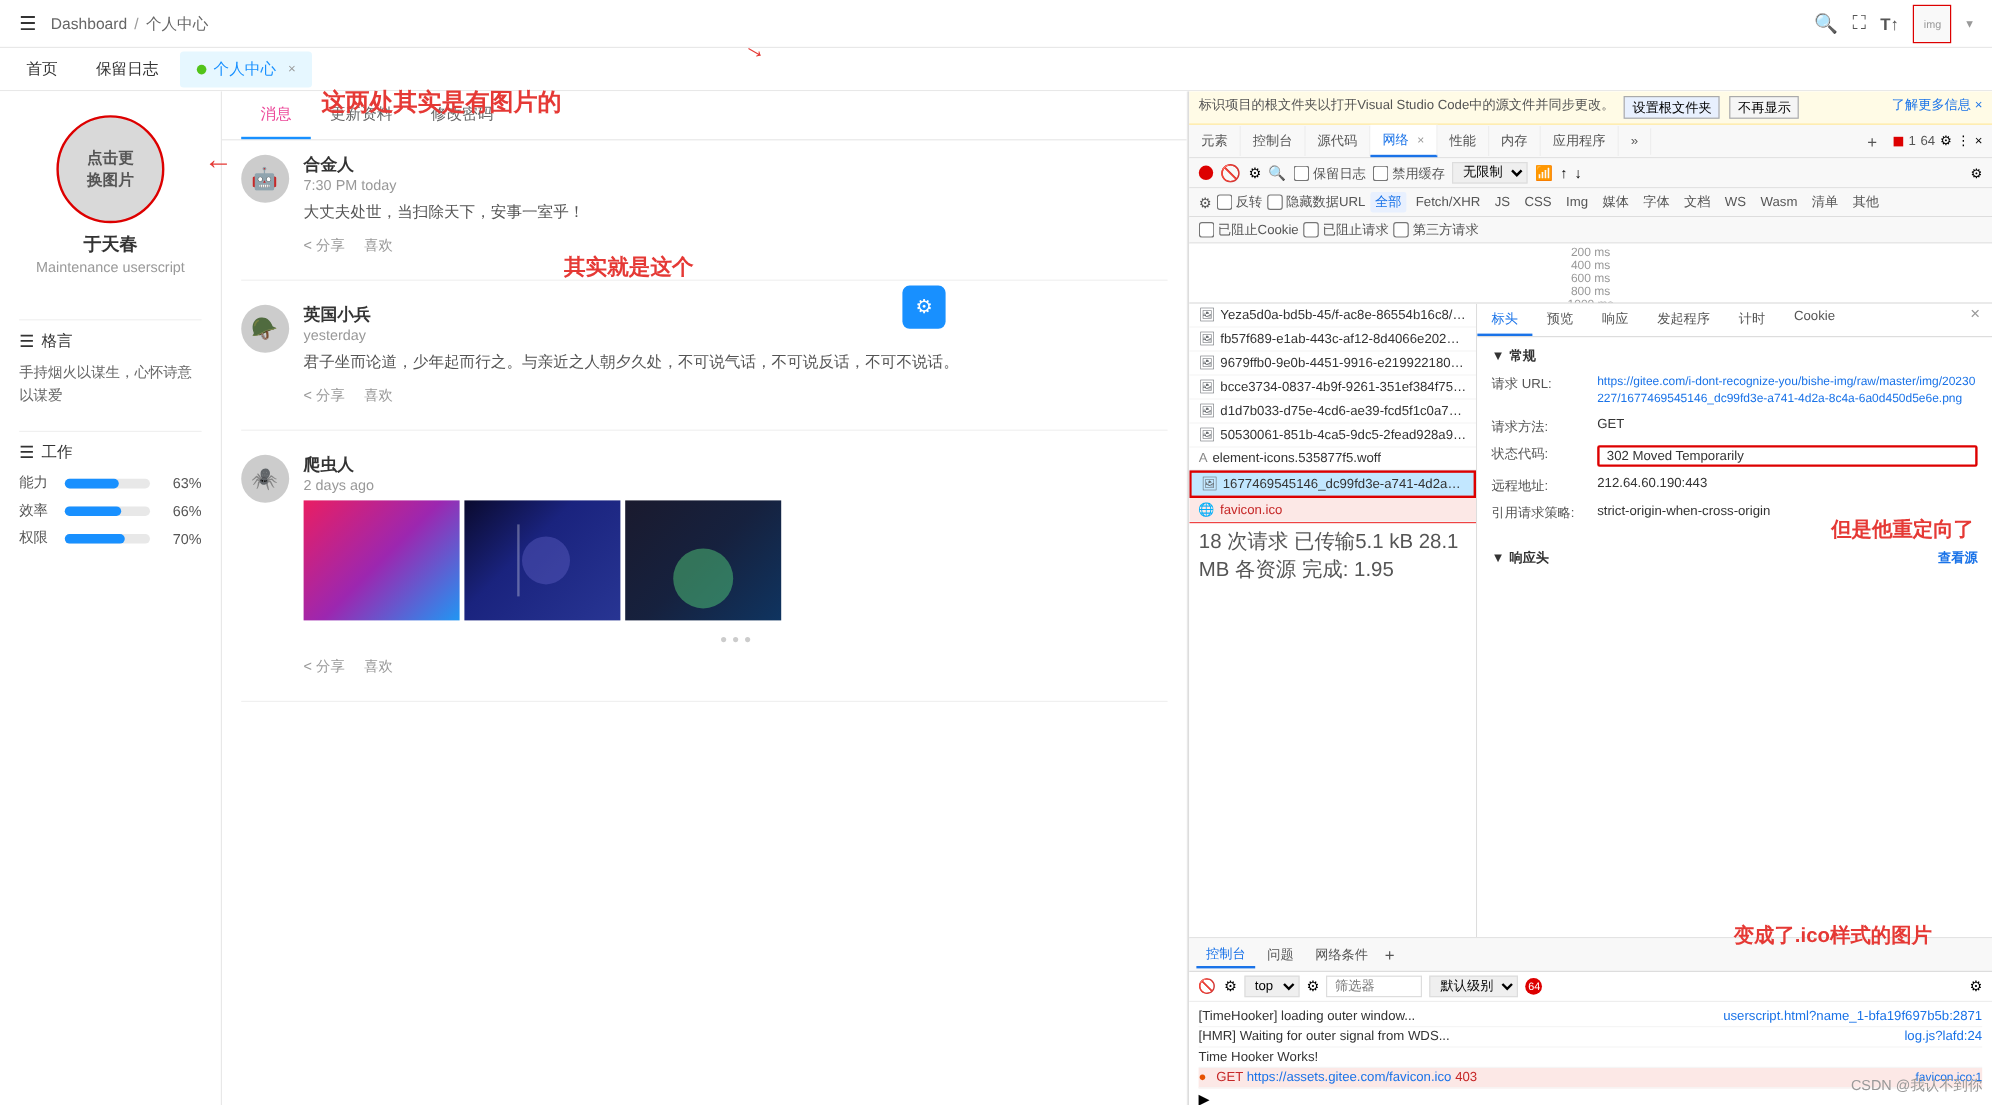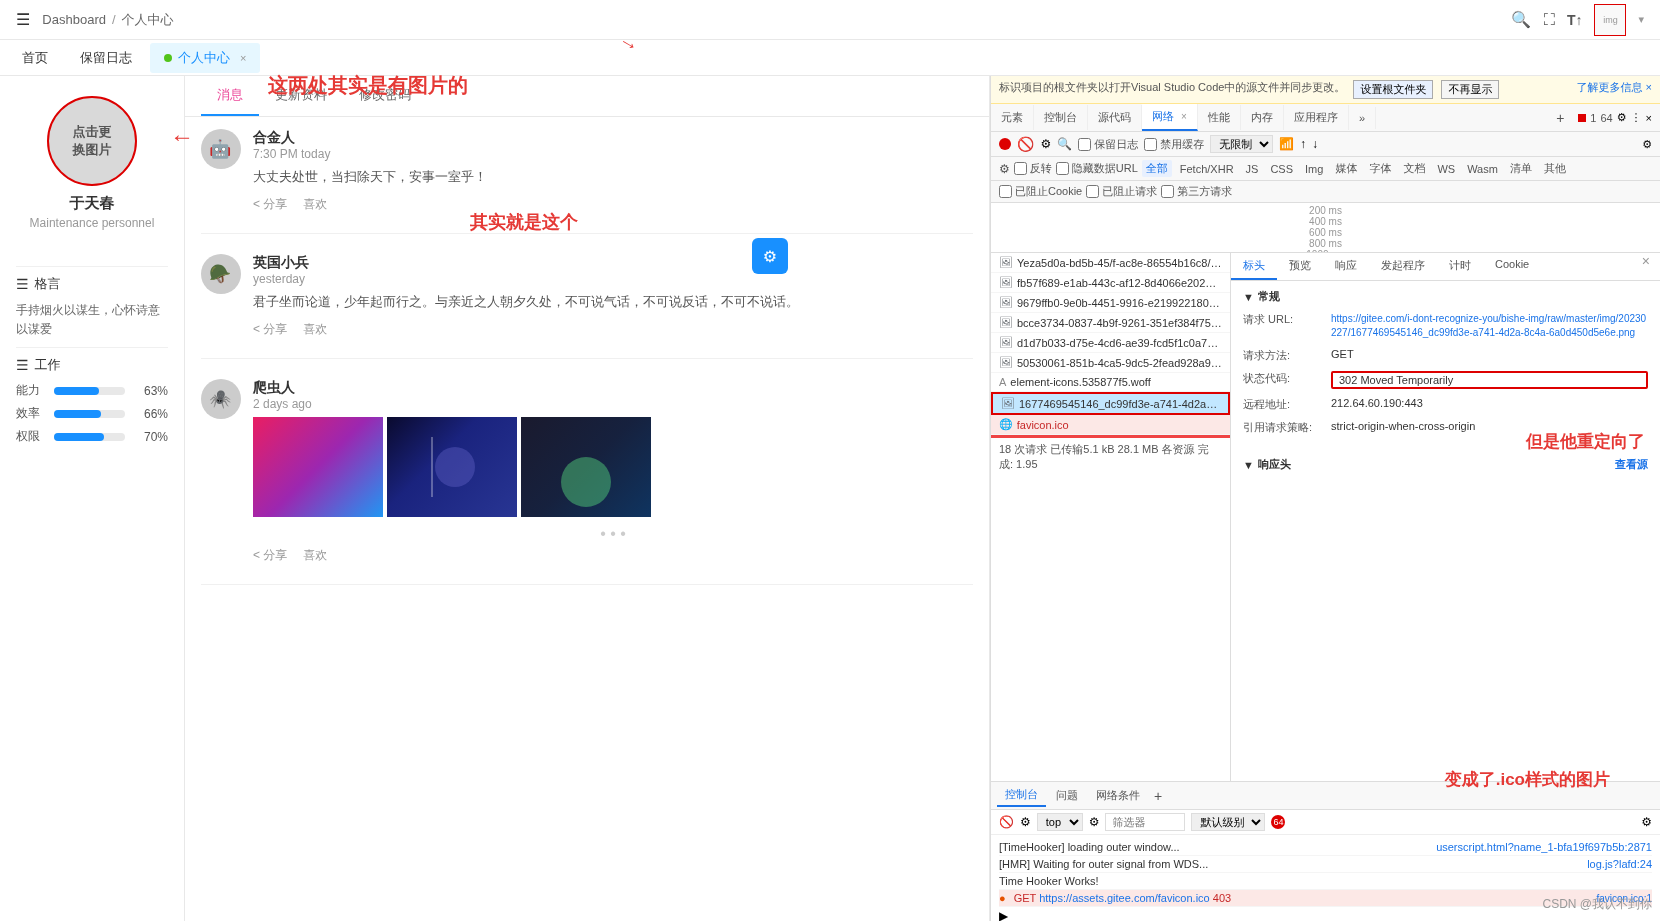--- a/index.html
+++ b/index.html
@@ -29,21 +29,21 @@
     
     .left-sidebar { width: 185px; background: #fff; border-right: 1px solid #e8e8e8; padding: 20px 16px; display: flex; flex-direction: column; align-items: center; }
     .avatar-section { display: flex; flex-direction: column; align-items: center; margin-bottom: 12px; }
     .avatar-circle { width: 90px; height: 90px; border-radius: 50%; background: #d9d9d9; border: 2px solid #d00; display: flex; flex-direction: column; align-items: center; justify-content: center; cursor: pointer; margin-bottom: 8px; }
     .avatar-text { font-size: 13px; color: #555; font-weight: bold; line-height: 1.4; }
     .username { font-size: 15px; font-weight: bold; color: #333; margin-bottom: 3px; }
     .user-role { font-size: 12px; color: #999; margin-bottom: 16px; }
     .divider { width: 100%; height: 1px; background: #f0f0f0; margin: 8px 0; }
     .section-title { font-size: 13px; color: #333; width: 100%; margin-bottom: 8px; display: flex; align-items: center; gap: 6px; }
     .section-icon { font-size: 14px; }
-    .motto-text { font-size: 12px; color: #666; width: 100%; line-height: 1.6; }
+    .motto-text { font-size: 12px; color: #666; width: 100%; line-height: 1.6; margin-bottom: 12px; }
     .skill-row { display: flex; align-items: center; gap: 8px; width: 100%; margin-bottom: 6px; }
     .skill-label { font-size: 12px; color: #555; width: 30px; flex-shrink: 0; }
     .skill-bar-bg { flex: 1; height: 8px; background: #e8e8e8; border-radius: 4px; }
     .skill-bar { height: 100%; border-radius: 4px; background: #1890ff; }
     .skill-pct { font-size: 12px; color: #555; width: 35px; text-align: right; }
 
     
     .center-panel { flex: 1; background: #fff; overflow-y: auto; border-right: 1px solid #e8e8e8; }
     .center-tabs { display: flex; border-bottom: 1px solid #e8e8e8; padding: 0 16px; }
     .ctab { padding: 10px 16px; font-size: 13px; cursor: pointer; color: #666; border-bottom: 2px solid transparent; }
@@ -169,21 +169,21 @@
 
     <div class="main-content">
 
       <div class="left-sidebar">
         <div class="avatar-section">
           <div class="avatar-circle">
             <span class="avatar-text">点击更</span>
             <span class="avatar-text">换图片</span>
           </div>
           <div class="username">于天春</div>
-          <div class="user-role">Maintenance personnel</div>
+          <div class="user-role">Maintenance userscript</div>
         </div>
 
         <div class="divider"></div>
 
         <div class="section-title">
           <span class="section-icon">☰</span>
           <span>格言</span>
         </div>
         <div class="motto-text">手持烟火以谋生，心怀诗意以谋爱</div>
 
@@ -446,21 +446,21 @@
               <span class="network-item-name">element-icons.535877f5.woff</span>
             </div>
             <div class="network-item selected" style="border: 2px solid #d00;">
               <span class="file-icon">🖼</span>
               <span class="network-item-name">1677469545146_dc99fd3e-a741-4d2a-8c4a-6a0d450d5e6e.png</span>
             </div>
             <div class="network-item error">
               <span class="file-icon">🌐</span>
               <span class="network-item-name">favicon.ico</span>
             </div>
-            <div style="padding: 4px 8px; font-size:11px; color:#555; border-top:3px solid #ef4444;">18 次请求  已传输5.1 kB  28.1 MB 各资源  完成: 1.95</div>
+            <div style="padding: 4px 8px; font-size:17px; color:#555; border-top:1px solid #ef4444;">18 次请求  已传输5.1 kB  28.1 MB 各资源  完成: 1.95</div>
           </div>
 
           <div class="detail-panel">
             <div class="detail-tabs">
               <span style="position:absolute; right:10px; top:auto; cursor:pointer; color:#999; font-size:14px; z-index:10;">×</span>
               <div class="detail-tab active">标头</div>
               <div class="detail-tab">预览</div>
               <div class="detail-tab">响应</div>
               <div class="detail-tab">发起程序</div>
               <div class="detail-tab">计时</div>

